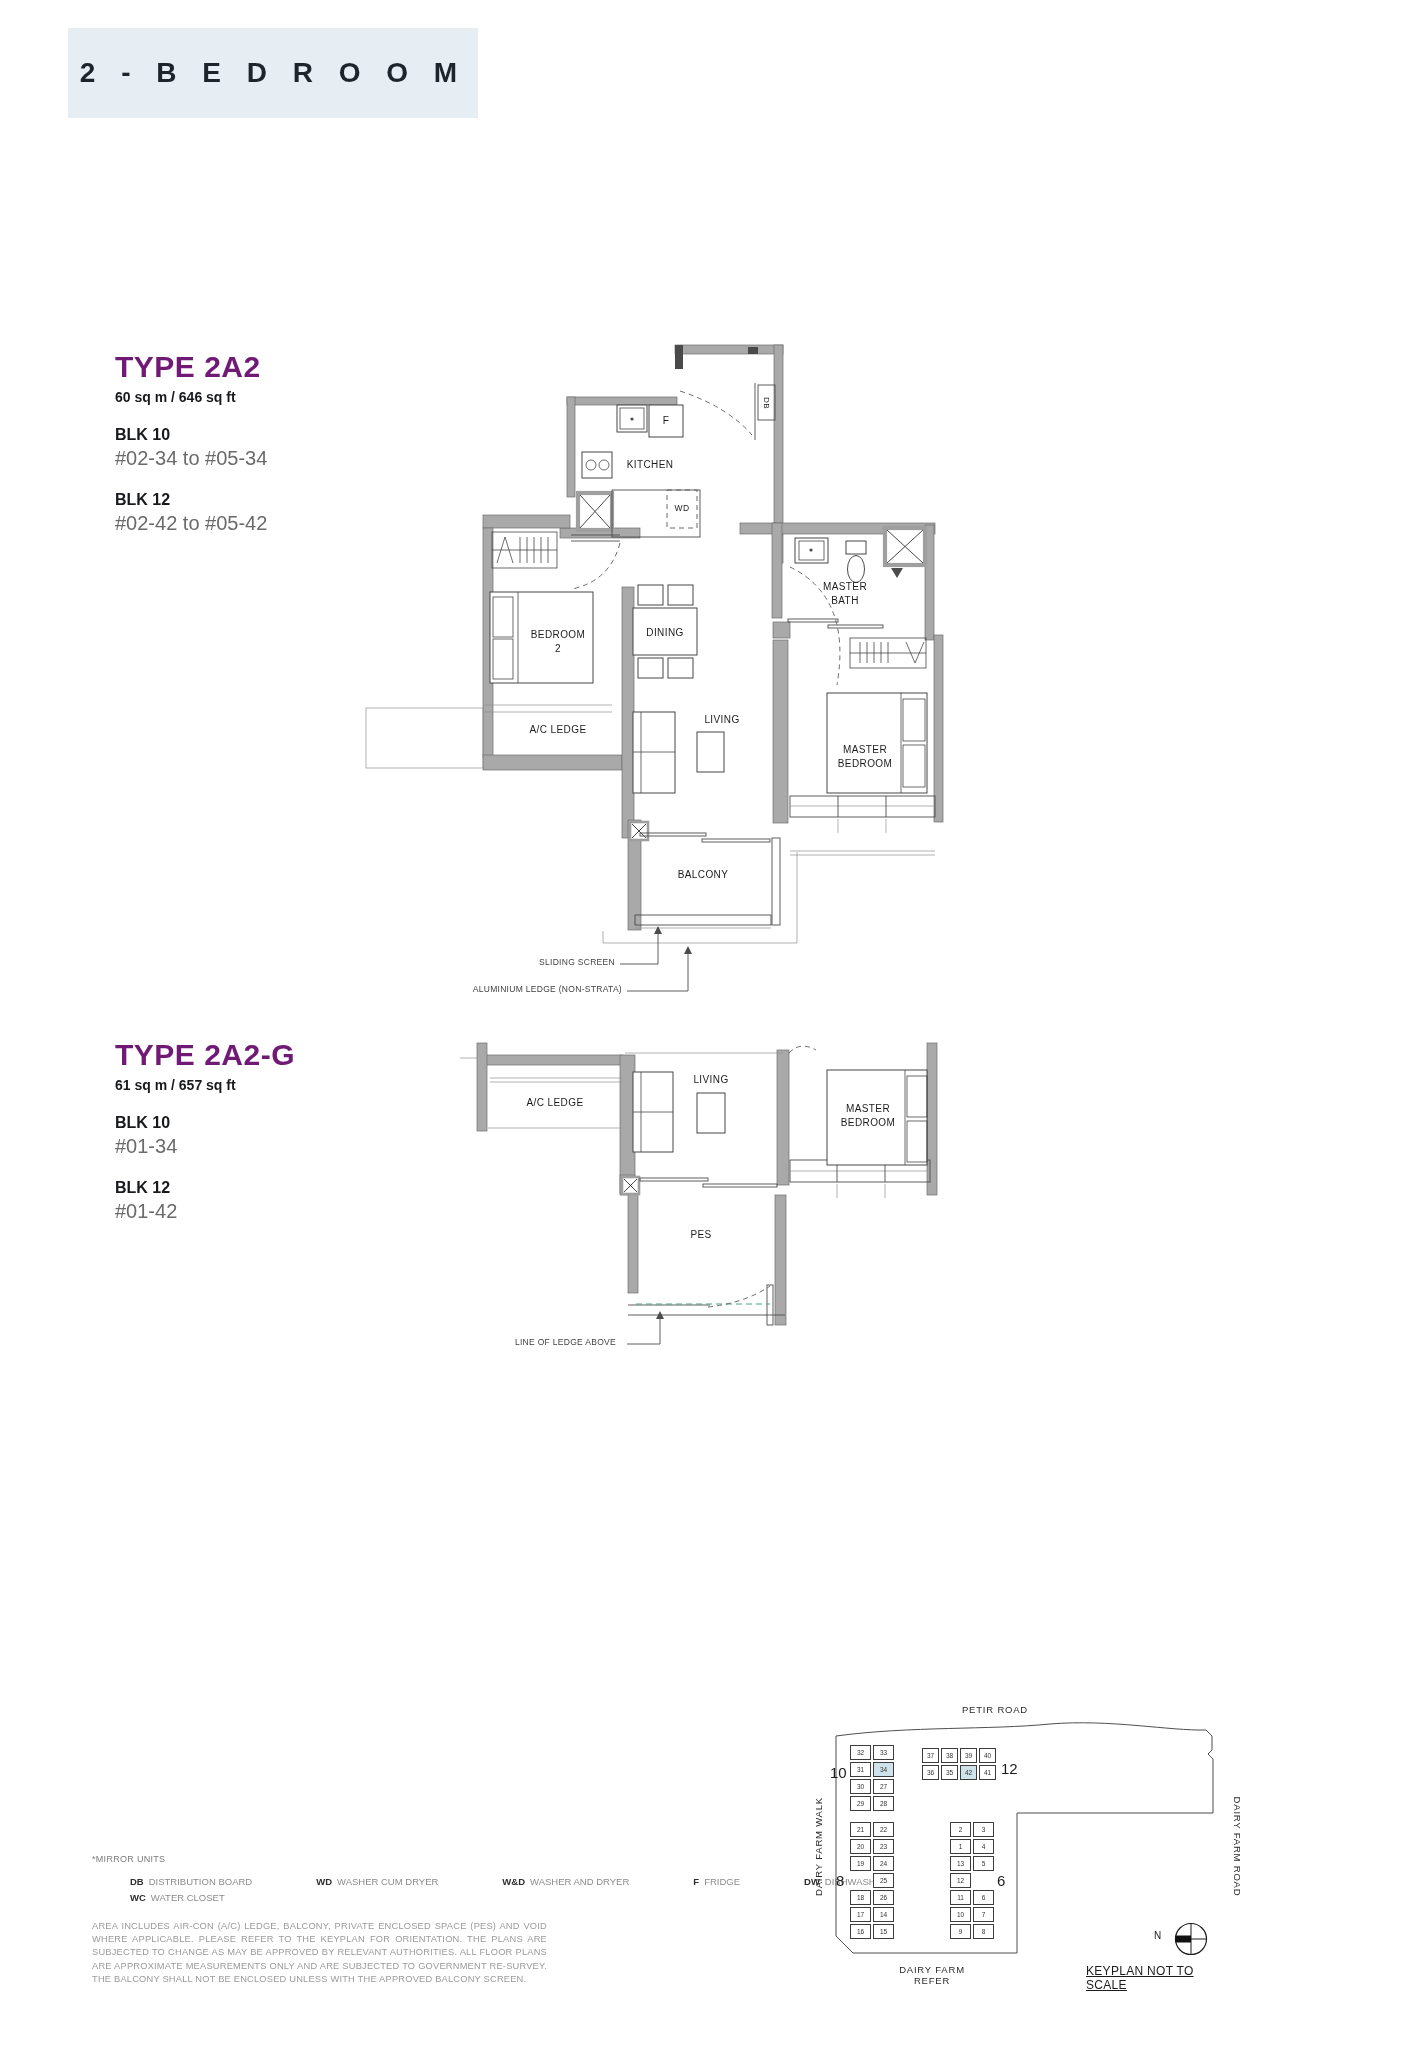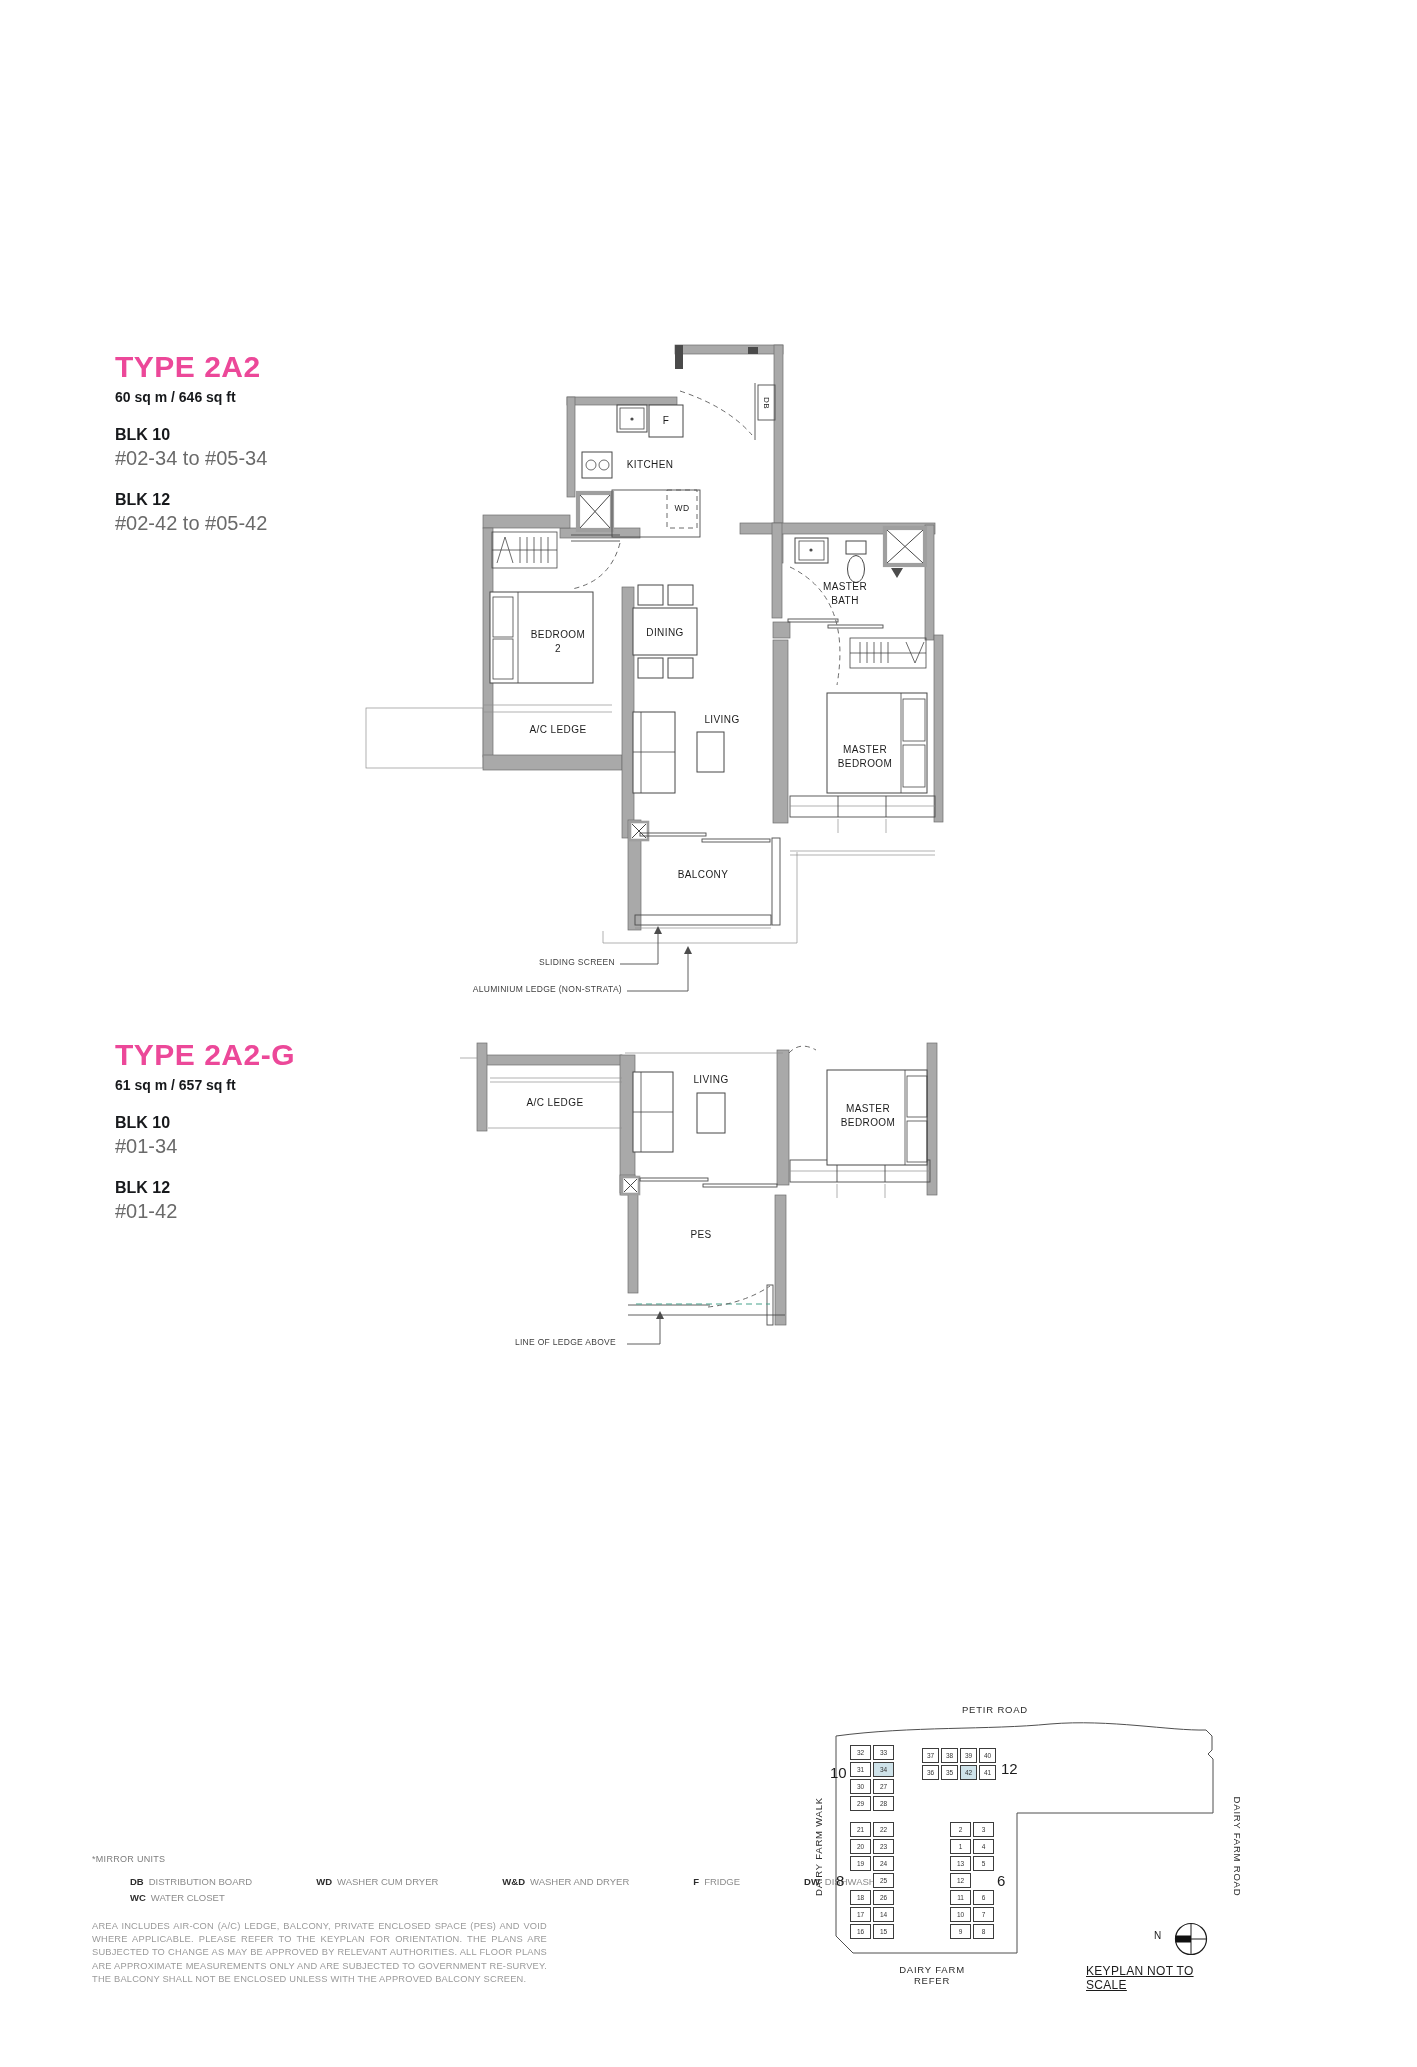--- a/index.html
+++ b/index.html
@@ -5,21 +5,21 @@
   html,body{margin:0;padding:0;background:#fff;}
   #page{position:relative;width:1417px;height:2067px;background:#ffffff;
         font-family:"Liberation Sans", sans-serif;color:#1c1c1c;overflow:hidden;}
   .abs{position:absolute;}
   
   #hdr{left:68px;top:28px;width:410px;height:90px;background:#e7eef3;
        display:flex;align-items:center;justify-content:center;}
   #hdr .t{font-size:28px;font-weight:800;letter-spacing:9px;color:#1e242b;}
   
   .typeblock{width:270px;}
-  .type-title{font-size:30px;font-weight:800;color:#ec4899;letter-spacing:.5px;line-height:1;}
+  .type-title{font-size:30px;font-weight:800;color:#701a75;letter-spacing:.5px;line-height:1;}
   .type-area{font-size:14px;font-weight:700;color:#17191c;margin-top:7px;}
   .blk{margin-top:21px;}
   .blk-name{font-size:16px;font-weight:700;color:#17191c;}
   .blk-units{font-size:20px;color:#6a6a6a;margin-top:3px;}
   
   .rl{position:absolute;transform:translate(-50%,-50%);font-size:10px;letter-spacing:.4px;
       color:#1c1c1c;text-align:center;white-space:pre-line;line-height:1.35;}
   .rl.sm{font-size:8.5px;}
   .rl.rot{transform:translate(-50%,-50%) rotate(90deg);font-size:8px;}
   
@@ -59,20 +59,23 @@
   #kp-note{position:absolute;left:296px;top:264px;width:130px;font-size:12px;color:#1c1c1c;
            letter-spacing:.3px;text-decoration:underline;}
   #kp-lane{position:absolute;left:92px;top:264px;width:100px;}
   #kp-n{position:absolute;left:364px;top:230px;font-size:10px;color:#1c1c1c;}
 </style>
 </head>
 <body>
 
 <div id="page">
 
+  <div class="abs" id="hdr">
+    <div class="t">2 - B E D R O O M</div>
+  </div>
 
   <div class="abs typeblock" style="left:115px;top:352px;">
     <div class="type-title">TYPE 2A2</div>
     <div class="type-area">60 sq m / 646 sq ft</div>
     <div>
         <div class="blk">
           <div class="blk-name">BLK 10</div>
           <div class="blk-units">#02-34 to #05-34</div>
         </div>
         <div class="blk">

